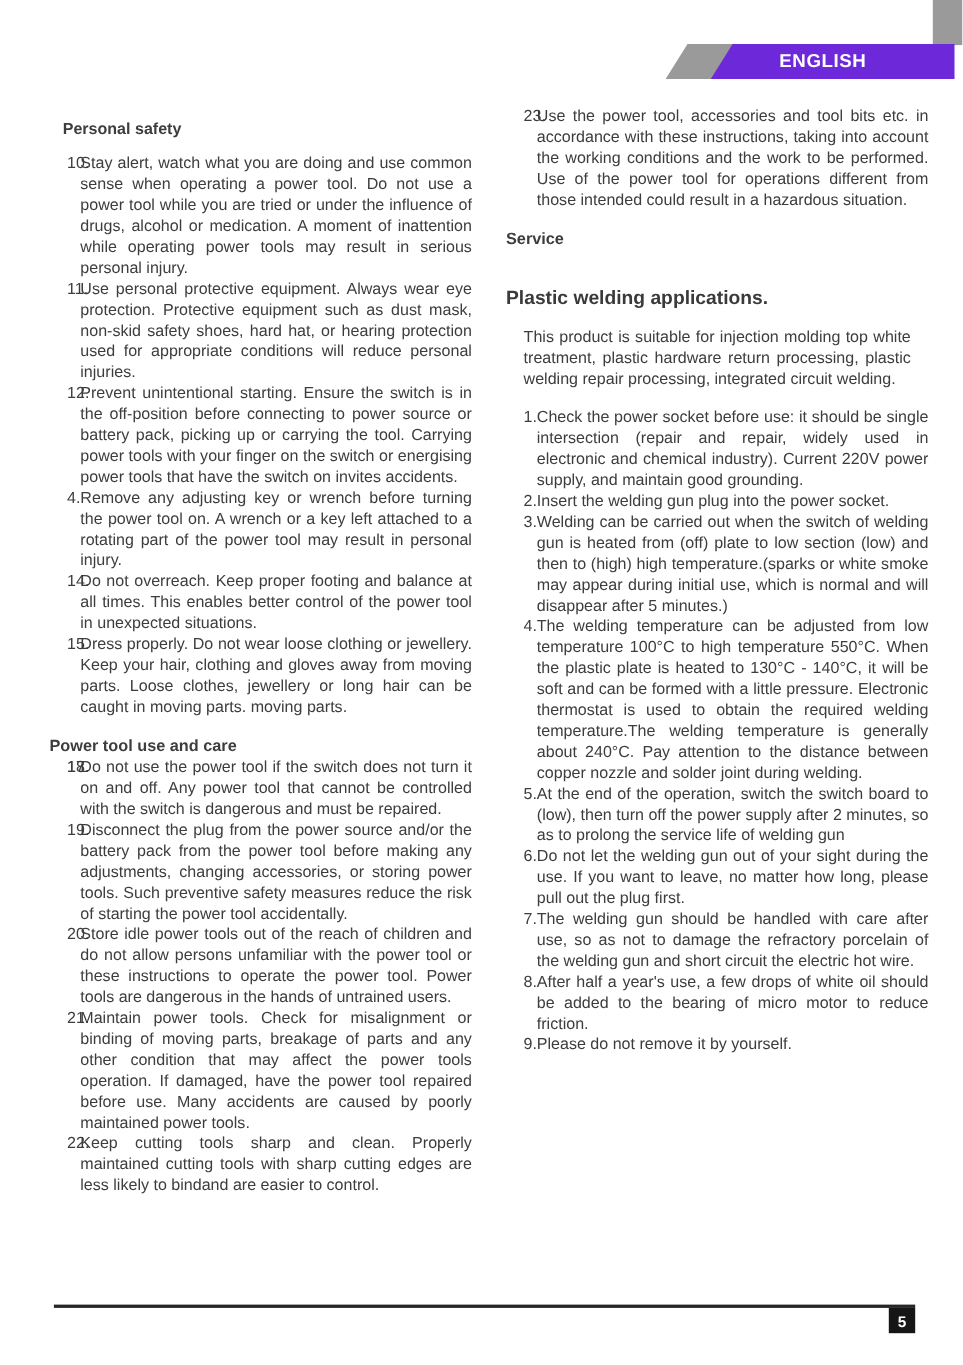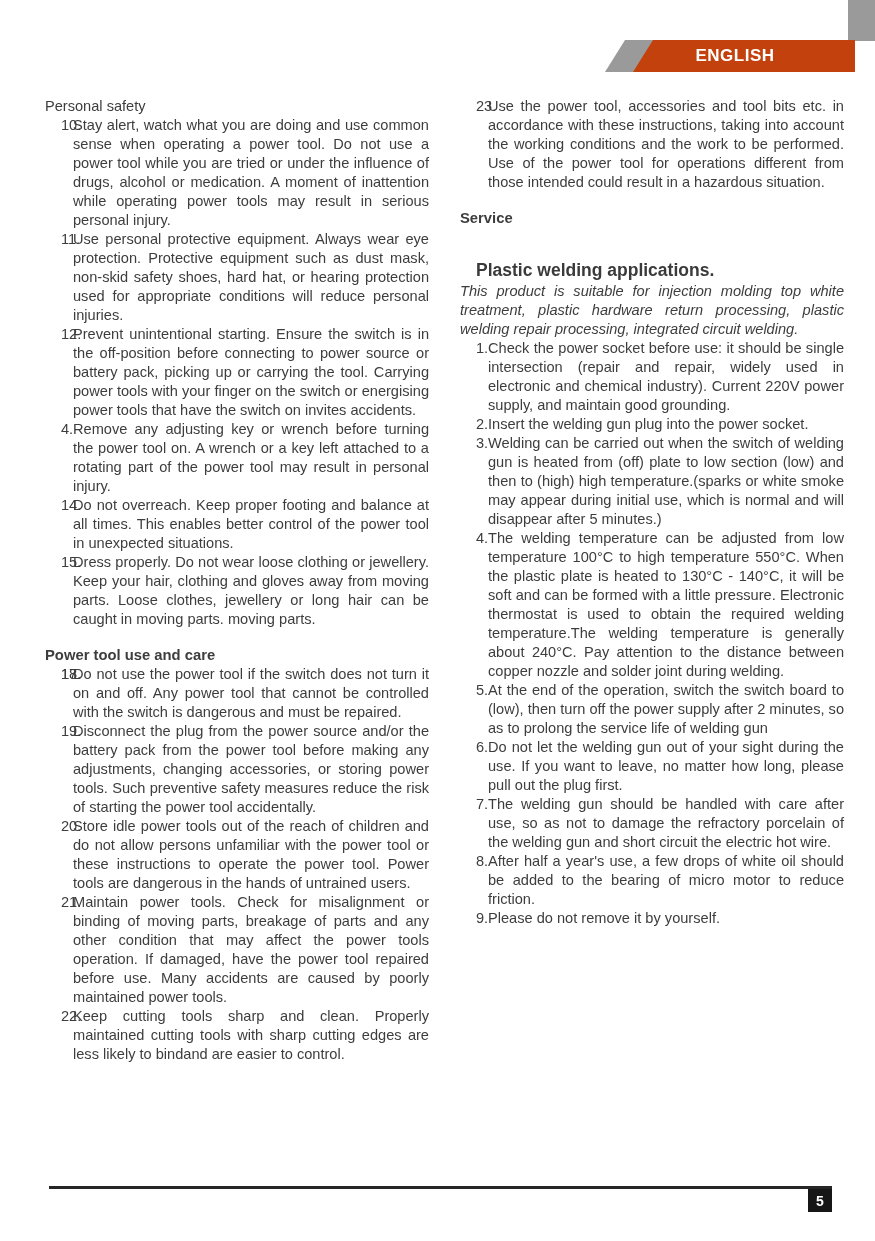--- a/index.html
+++ b/index.html
@@ -11,46 +11,46 @@
     color:#3d3d3d;
     overflow:hidden;
   }
 
   
   .header-corner {
     position:absolute; top:0; left:848px; width:27px; height:41px;
     background:#9a9a9a;
   }
   .header-bar {
-    position:absolute; top:40px; left:633px; width:222px; height:32px;
-    background:#c2410c;
+    position:absolute; top:40px; left:646px; width:222px; height:32px;
+    background:#6d28d9;
     clip-path:polygon(20px 0, 100% 0, 100% 100%, 0 100%);
     display:flex; align-items:center; justify-content:center;
     padding-right:18px; box-sizing:border-box;
   }
   .header-bar .lang {
     color:#ffffff; font-weight:bold; font-size:17px; letter-spacing:0.5px;
   }
   .header-stripe {
     position:absolute; top:40px; left:605px; width:62px; height:32px;
     background:#9a9a9a;
     clip-path:polygon(20px 0, 62px 0, 42px 100%, 0 100%);
   }
 
   
   .col { position:absolute; top:97px; width:384px; font-size:14.6px; line-height:19px; }
   .col-left  { left:45px; }
   .col-right { left:460px; }
 
-  .sec-title-regular { font-weight:normal; font-size:14.6px; margin:0; }
+  .sec-title-regular { font-weight:bold; font-size:14.6px; margin:12px; }
   .sec-title-bold    { font-weight:bold;  font-size:14.8px; margin:17px 0 0 0; }
   .sec-title-bold.first { }
-  .big-title { font-weight:bold; font-size:17.5px; line-height:24px; margin:30px 0 0 16px; color:#3a3a3a; }
+  .big-title { font-weight:bold; font-size:17.5px; line-height:24px; margin:30px 0 0 0; color:#3a3a3a; }
 
-  p.intro { margin:0; text-align:justify;font-style:italic; }
+  p.intro { margin:16px; text-align:justify; }
 
   ol.num-list { list-style:none; margin:0; padding:0; }
   ol.num-list li {
     position:relative; padding-left:28px;
     text-align:justify;
   }
   ol.num-list li .num { position:absolute; left:16px; top:0; }
 
   
   .footer-line {

